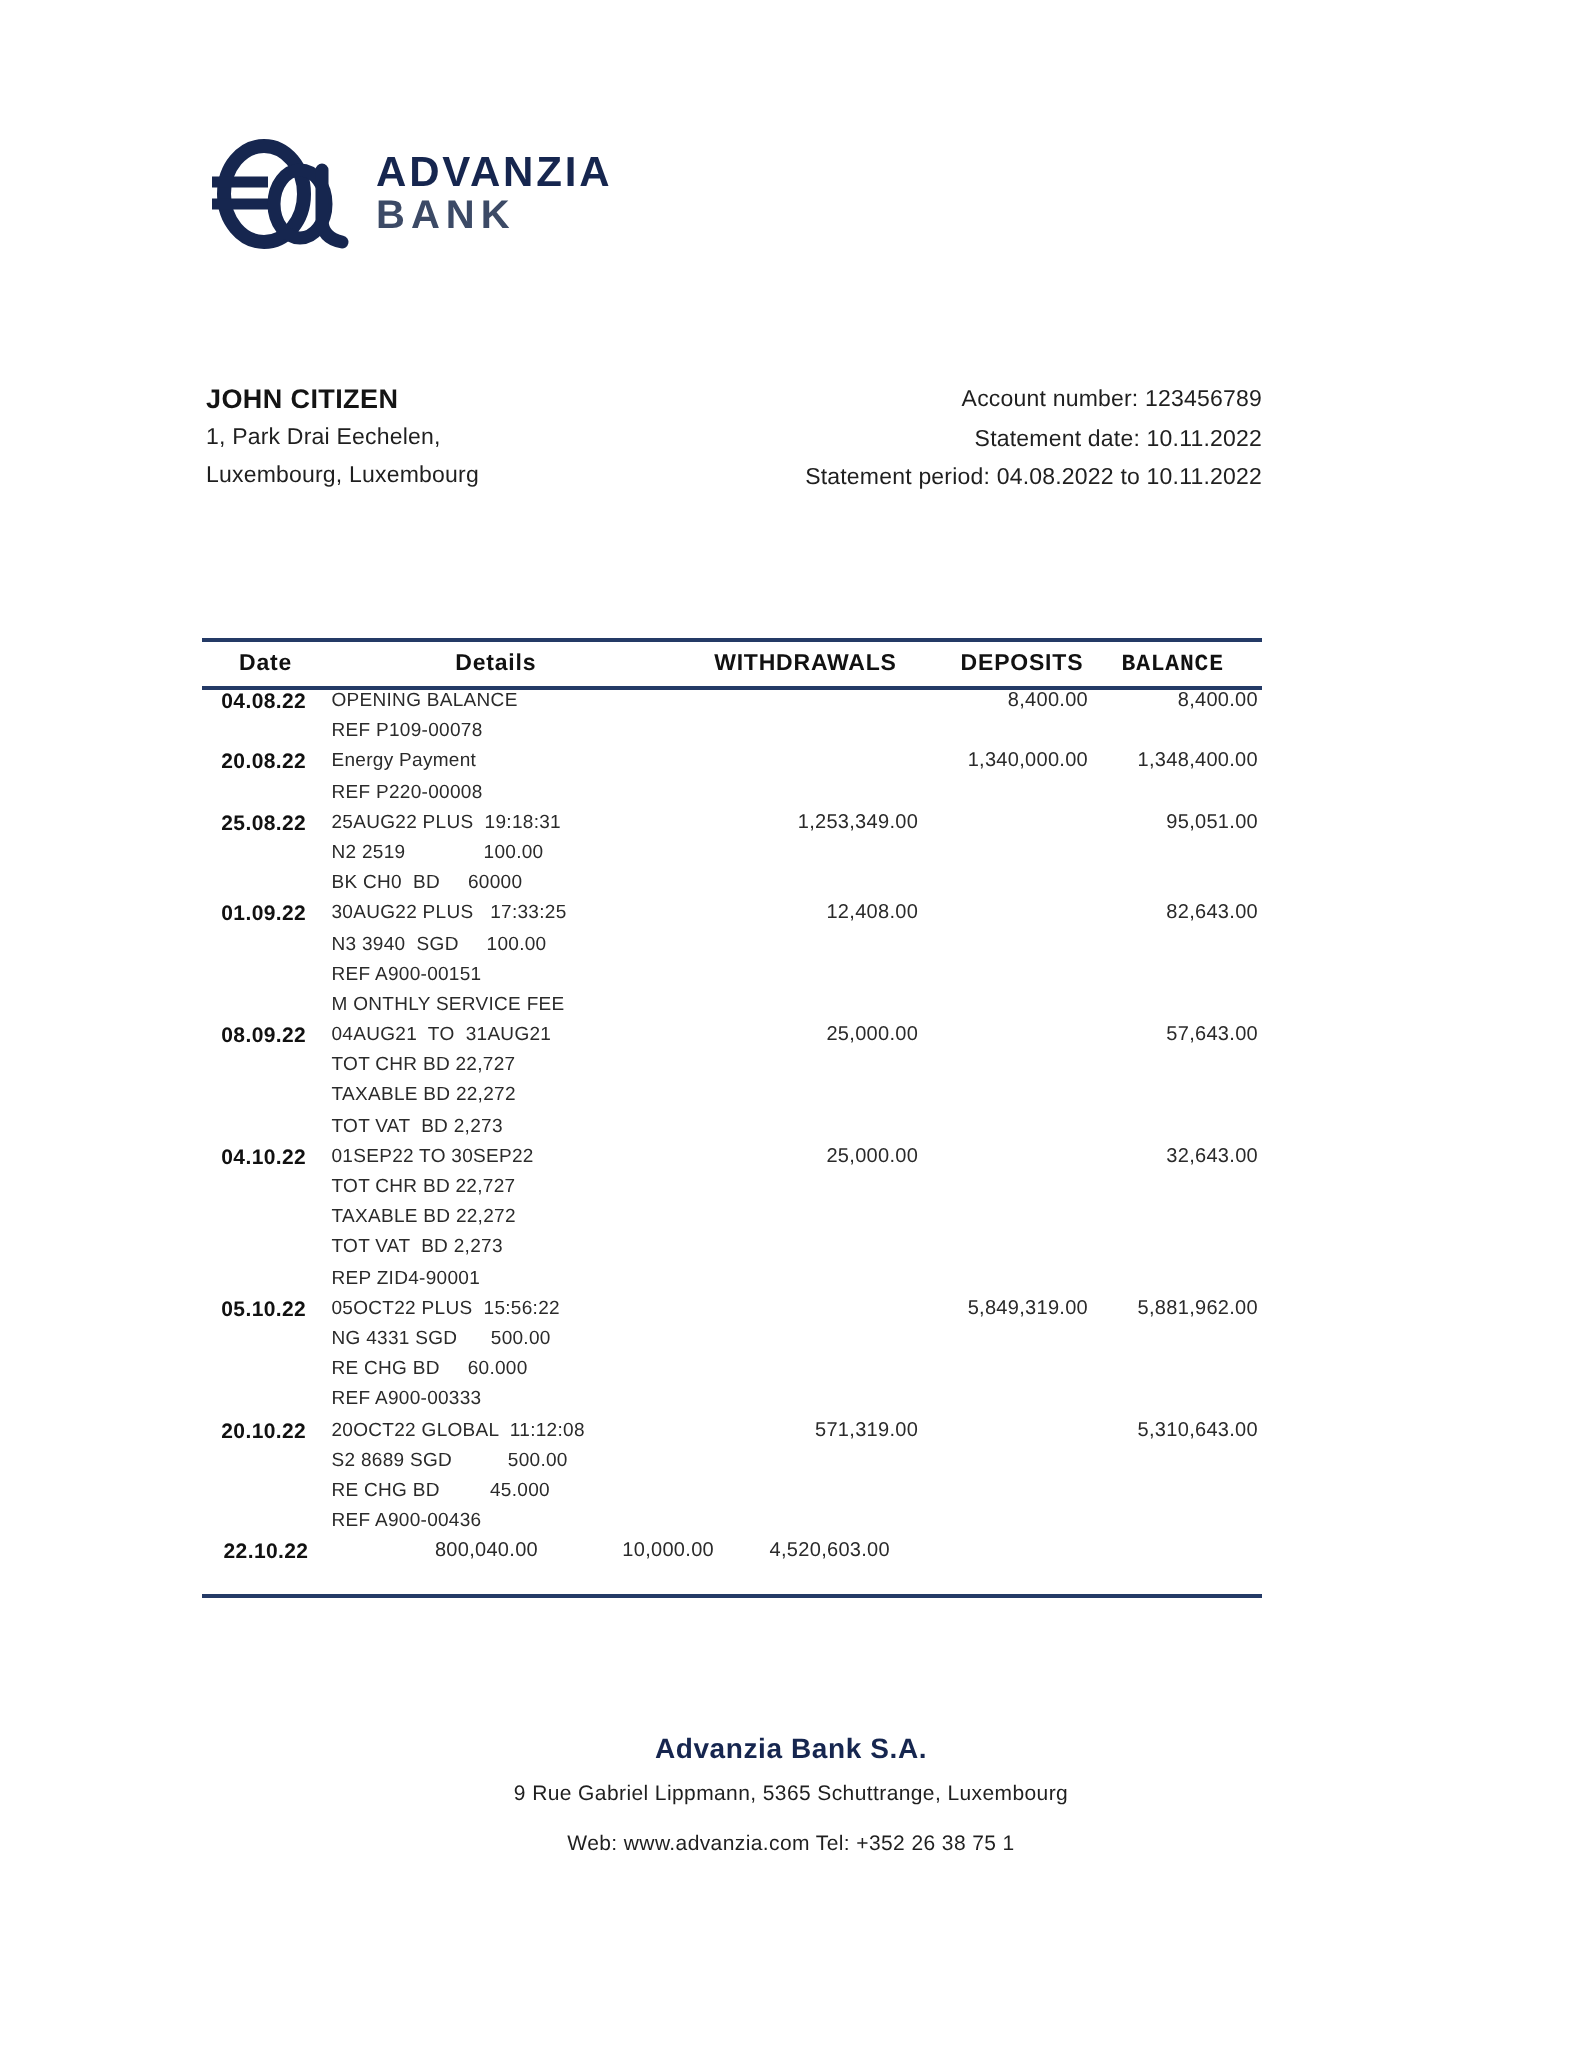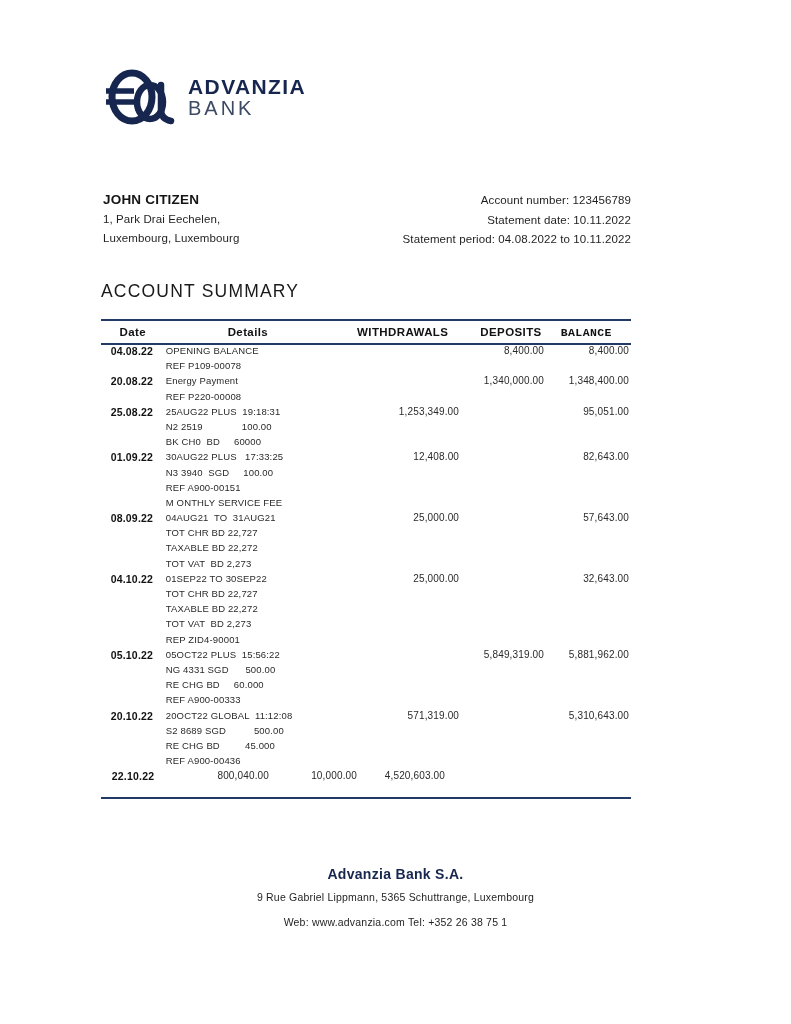--- a/index.html
+++ b/index.html
@@ -43,21 +43,21 @@
     line-height: 1.0;
   }
   .logo-advanzia {
     font-size: 21px;
     font-weight: bold;
     letter-spacing: 1.4px;
     color: #16264f;
   }
   .logo-bank {
     font-size: 20px;
-    font-weight: normal;
+    font-weight: bold;
     letter-spacing: 3.0px;
     color: #3c4a66;
     margin-top: 1px;
   }
 
   
   .customer {
     position: absolute;
     left: 103px;
     top: 190px;
@@ -219,21 +219,20 @@
     <div class="customer-line">1, Park Drai Eechelen,</div>
     <div class="customer-line">Luxembourg, Luxembourg</div>
   </div>
 
   <div class="acct-meta">
     <div>Account number: 123456789</div>
     <div>Statement date: 10.11.2022</div>
     <div>Statement period: 04.08.2022 to 10.11.2022</div>
   </div>
 
-  <div class="section-title">ACCOUNT SUMMARY</div>
 
   <div class="stmt">
     <div class="rule"></div>
     <div class="head-row">
       <div class="c-date">Date</div>
       <div class="c-det">Details</div>
       <div class="c-wd">WITHDRAWALS</div>
       <div class="c-dep">DEPOSITS</div>
       <div class="c-bal">BALANCE</div>
     </div>

